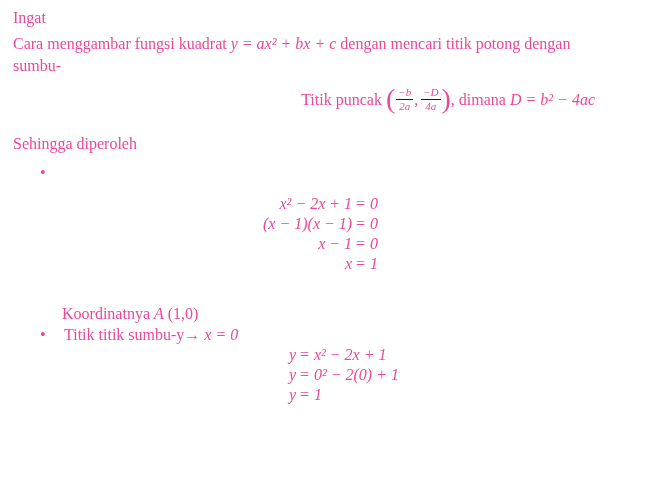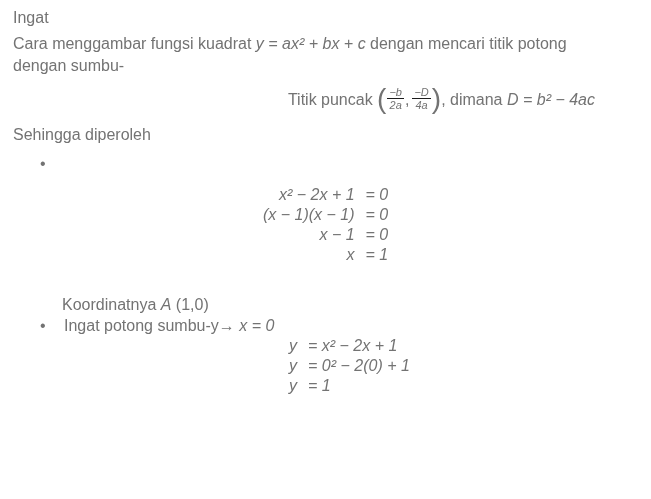--- a/index.html
+++ b/index.html
@@ -2,42 +2,42 @@
 <html><head>
 <meta charset="utf-8">
 <style>
   html, body { margin: 0; padding: 0; background: #ffffff; }
   .page {
     position: relative;
     width: 606px;
     height: 499px;
     box-sizing: border-box;
     background: #ffffff;
-    color: #737373;
-    font-family: Liberation Sans, sans-serif;
+    color: #ec4899;
+    font-family: Liberation Serif, serif;
     font-size: 16px;
     padding: 8px 11px 0 13px;
     overflow: hidden;
   }
   p { margin: 0; line-height: 20px; }
   .m { font-style: italic; }
   #intro   { margin-top: 5px; line-height: 22px; }
   #rulex   { margin-top: 10px; }
   #ruley   { margin-top: 10px; }
   #vertex  { margin-top: 5px; line-height: 36px; white-space: nowrap; text-align: right; }
-  #sehingga{ margin-top: 7px; }
+  #sehingga{ margin-top: 16px; }
   .bullet-line { display: flex; line-height: 20px; }
   #bullet1 { margin-top: 9px; }
   #bullet2 { margin-top: 1px; }
   .bullet-marker { margin-left: 27px; width: 10px; flex: 0 0 auto; }
   .bullet-text { margin-left: 14px; white-space: pre; }
   .eq-grid {
     display: grid;
     grid-template-columns: auto auto;
-    column-gap: 11px;
+    column-gap: 3px;
     width: max-content;
     line-height: 20px;
   }
   .eq-grid .lhs { text-align: right; }
   .eq-grid .rhs { text-align: left; }
   #eqblock1 { margin-top: 11px; margin-left: 250px; }
   #eqblock2 { margin-top: 0; margin-left: 276px; }
   .coord-line { margin-left: 49px; white-space: pre; }
   #coordA { margin-top: 30px; }
   #coordB { margin-top: 20px; }
@@ -96,21 +96,21 @@
     <span class="lhs m">x − 1</span>
       <span class="rhs m">= 0</span>
     <span class="lhs m">x</span>
       <span class="rhs m">= 1</span>
   </div>
 
   <p id="coordA" class="coord-line"><span>Koordinatnya </span><span class="m">A</span><span> (1,0)</span></p>
 
   <div id="bullet2" class="bullet-line">
       <span class="bullet-marker">•</span>
-      <span class="bullet-text"><span>Ingat potong sumbu-y→ </span><span class="m">x = 0</span></span>
+      <span class="bullet-text"><span>Titik titik sumbu-y→ </span><span class="m">x = 0</span></span>
     </div>
 
   <div id="eqblock2" class="eq-grid">
     <span class="lhs m">y</span>
       <span class="rhs m">= x² − 2x + 1</span>
     <span class="lhs m">y</span>
       <span class="rhs m">= 0² − 2(0) + 1</span>
     <span class="lhs m">y</span>
       <span class="rhs m">= 1</span>
   </div>

